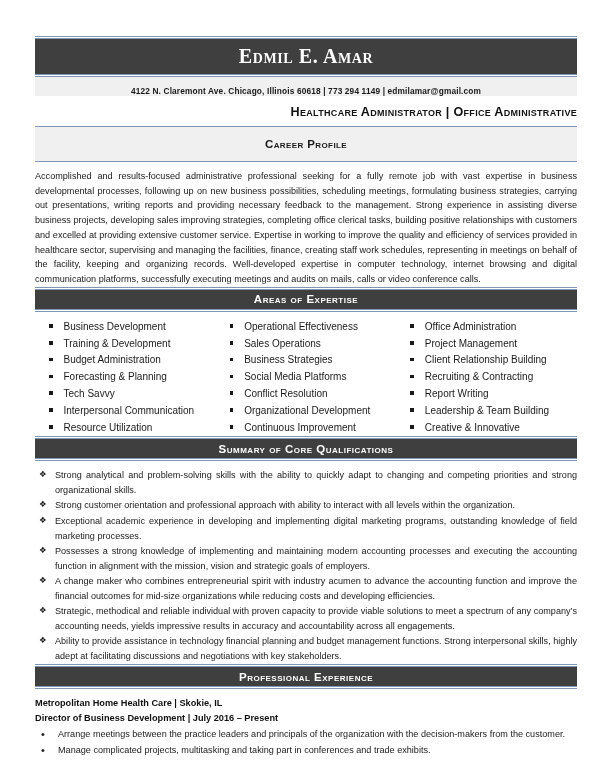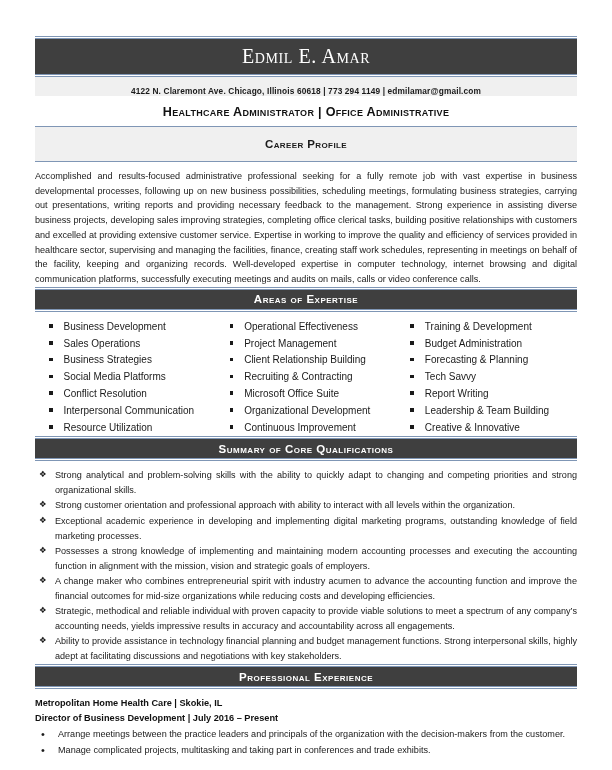--- a/index.html
+++ b/index.html
@@ -30,39 +30,39 @@
     background: #3f3f3f;
     height: 35px;
     display: flex;
     align-items: center;
     justify-content: center;
   }
   .name {
     color: #ffffff;
     font-family: "Liberation Serif", serif;
     font-size: 20px;
-    font-weight: normal;
+    font-weight: bold;
     font-variant: small-caps;
     letter-spacing: 0.6px;
   }
   .contactbar {
     background: #f0f0f0;
     height: 19px;
     display: flex;
     align-items: flex-end;
     justify-content: center;
   }
   .contact {
     font-size: 8.3px;
     font-weight: bold;
     color: #1a1a1a;
     letter-spacing: 0.15px;
   }
   .jobtitle {
-    text-align: center;
+    text-align: right;
     font-size: 12.6px;
     font-weight: bold;
     font-variant: small-caps;
     letter-spacing: 0.3px;
     padding: 9px 0 7px;
     color: #111;
   }
 
   
   .sec-head-light {
@@ -213,20 +213,24 @@
           <span class="sq-bullet"></span>
           <span>Business Development</span>
         </div>
       <div class="exp-item">
           <span class="sq-bullet"></span>
           <span>Operational Effectiveness</span>
         </div>
 
       <div class="exp-item">
           <span class="sq-bullet"></span>
+          <span>Office Administration</span>
+        </div>
+      <div class="exp-item">
+          <span class="sq-bullet"></span>
           <span>Training &amp; Development</span>
         </div>
       <div class="exp-item">
           <span class="sq-bullet"></span>
           <span>Sales Operations</span>
         </div>
 
       <div class="exp-item">
           <span class="sq-bullet"></span>
           <span>Project Management</span>
@@ -258,24 +262,20 @@
           <span>Recruiting &amp; Contracting</span>
         </div>
       <div class="exp-item">
           <span class="sq-bullet"></span>
           <span>Tech Savvy</span>
         </div>
 
       <div class="exp-item">
           <span class="sq-bullet"></span>
           <span>Conflict Resolution</span>
-        </div>
-      <div class="exp-item">
-          <span class="sq-bullet"></span>
-          <span>Microsoft Office Suite</span>
         </div>
       <div class="exp-item">
           <span class="sq-bullet"></span>
           <span>Report Writing</span>
         </div>
 
       <div class="exp-item">
           <span class="sq-bullet"></span>
           <span>Interpersonal Communication</span>
         </div>

